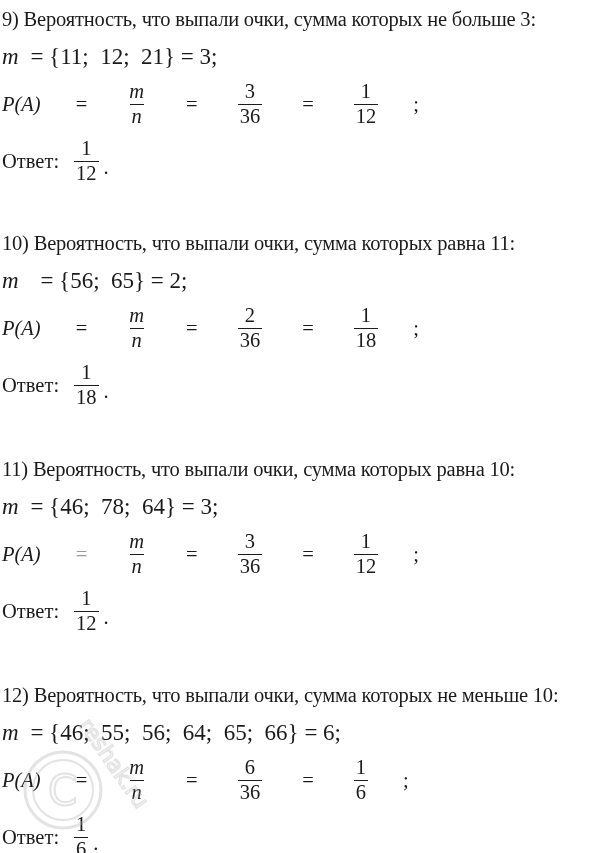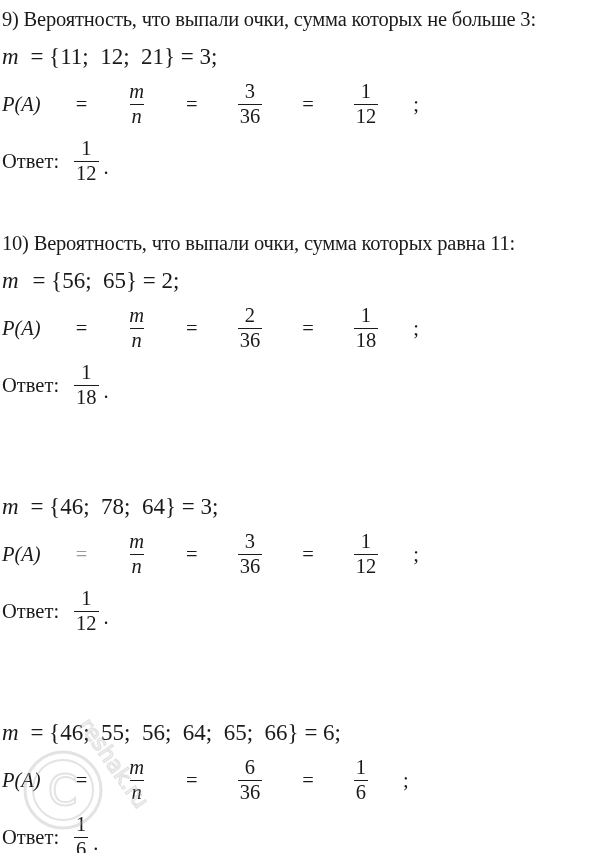--- a/index.html
+++ b/index.html
@@ -56,21 +56,21 @@
         <span class="den">12</span>
       </span>
     <span class="dot">.</span>
   </div>
 </div>
 
 <div class="section" style="top:234px;">
   <div class="heading">10) Вероятность, что выпали очки, сумма которых равна 11:</div>
   <div class="mline">
     <span class="it">m</span>
-    <span style="margin-left:8px;white-space:pre;">= {56;  65} = 2;</span>
+    <span style="margin-left:16px;white-space:pre;">= {56;  65} = 2;</span>
   </div>
   <div class="pline">
     <span class="it">P(A)</span>
     <span class="op">=</span>
     <span class="frac">
         <span class="num it">m</span>
         <span class="den it">n</span>
       </span>
     <span class="op">=</span>
     <span class="frac">
@@ -88,20 +88,21 @@
     <span class="ans-label">Ответ:</span>
     <span class="frac">
         <span class="num">1</span>
         <span class="den">18</span>
       </span>
     <span class="dot">.</span>
   </div>
 </div>
 
 <div class="section" style="top:460px;">
+  <div class="heading">11) Вероятность, что выпали очки, сумма которых равна 10:</div>
   <div class="mline">
     <span class="it">m</span>
     <span style="margin-left:6px;white-space:pre;">= {46;  78;  64} = 3;</span>
   </div>
   <div class="pline">
     <span class="it">P(A)</span>
     <span class="op faint">=</span>
     <span class="frac">
         <span class="num it">m</span>
         <span class="den it">n</span>
@@ -122,20 +123,21 @@
     <span class="ans-label">Ответ:</span>
     <span class="frac">
         <span class="num">1</span>
         <span class="den">12</span>
       </span>
     <span class="dot">.</span>
   </div>
 </div>
 
 <div class="section" style="top:686px;">
+  <div class="heading">12) Вероятность, что выпали очки, сумма которых не меньше 10:</div>
   <div class="mline">
     <span class="it">m</span>
     <span style="margin-left:6px;white-space:pre;">= {46;  55;  56;  64;  65;  66} = 6;</span>
   </div>
   <div class="pline">
     <span class="it">P(A)</span>
     <span class="op">=</span>
     <span class="frac">
         <span class="num it">m</span>
         <span class="den it">n</span>

